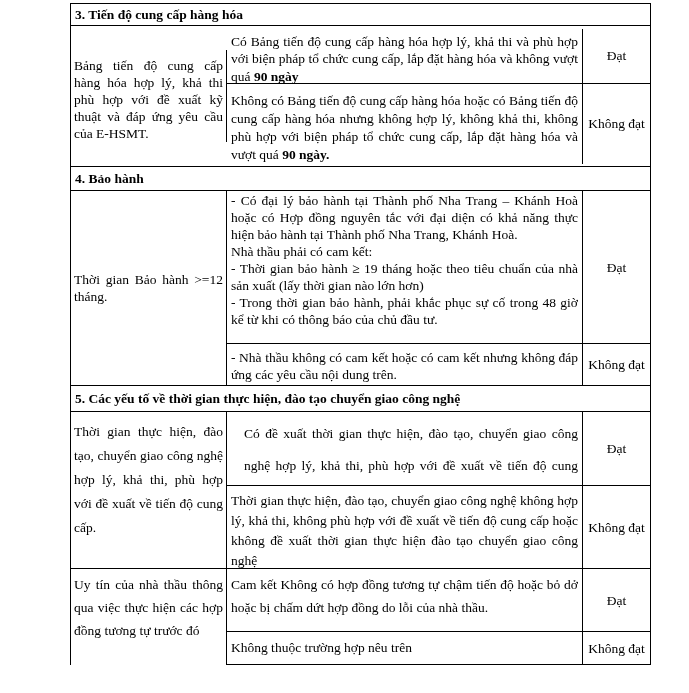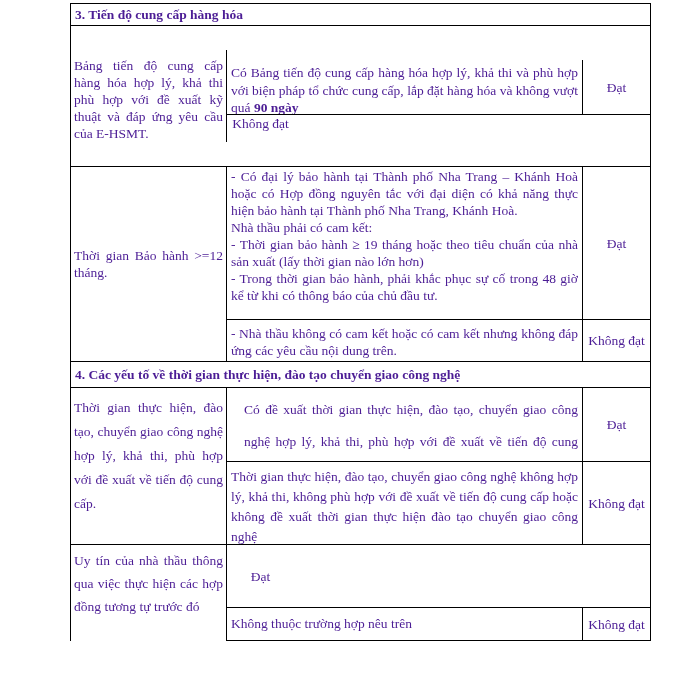--- a/index.html
+++ b/index.html
@@ -2,21 +2,21 @@
 <html><head>
 <meta charset="utf-8">
 <style>
   html,body{margin:0;padding:0;background:#fff;}
   .page{
     position:relative;
     width:689px;height:693px;
     background:#fff;
     font-family:"Liberation Serif","DejaVu Serif",serif;
     font-size:13.5px;
-    color:#4c1d95;
+    color:#000000;
     overflow:hidden;
   }
   .tbl{
     position:absolute;left:70px;top:3px;width:581px;
     border:1.5px solid #000;border-bottom:none;
     box-sizing:border-box;
     background:#fff;
   }
   .tbl *{box-sizing:border-box;}
   .sec-header{
@@ -97,27 +97,29 @@
     <div class="sec s3">
       <div class="sec-header">3. Tiến độ cung cấp hàng hóa</div>
       <div class="sec-body">
         <div class="col1">Bảng tiến độ cung cấp hàng hóa hợp lý, khả thi phù hợp với đề xuất kỹ thuật và đáp ứng yêu cầu của E-HSMT.</div>
         <div class="rows">
           <div class="row r1 mid">
             <div class="desc"><span>Có Bảng tiến độ cung cấp hàng hóa hợp lý, khả thi và phù hợp với biện pháp tổ chức cung cấp, lắp đặt hàng hóa và không vượt quá </span><b>90 ngày</b></div>
             <div class="result">Đạt</div>
           </div>
           <div class="row r2">
+            <div class="desc"><span>Không có Bảng tiến độ cung cấp hàng hóa hoặc có Bảng tiến độ cung cấp hàng hóa nhưng không hợp lý, không khả thi, không phù hợp với biện pháp tổ chức cung cấp, lắp đặt hàng hóa và vượt quá </span><b>90 ngày.</b></div>
             <div class="result">Không đạt</div>
           </div>
         </div>
       </div>
     </div>
 
     <div class="sec s4">
+      <div class="sec-header">4. Bảo hành</div>
       <div class="sec-body">
         <div class="col1">
           <div>Thời gian Bảo hành &gt;=12 tháng.</div>
         </div>
         <div class="rows">
           <div class="row r1 mid">
             <div class="desc">
               <div>- Có đại lý bảo hành tại Thành phố Nha Trang – Khánh Hoà hoặc có Hợp đồng nguyên tắc với đại diện có khả năng thực hiện bảo hành tại Thành phố Nha Trang, Khánh Hoà.</div>
               <div>Nhà thầu phải có cam kết:</div>
               <div>- Thời gian bảo hành ≥ 19 tháng hoặc theo tiêu chuẩn của nhà sản xuất (lấy thời gian nào lớn hơn)</div>
@@ -127,41 +129,42 @@
           </div>
           <div class="row r2">
             <div class="desc">- Nhà thầu không có cam kết hoặc có cam kết nhưng không đáp ứng các yêu cầu nội dung trên.</div>
             <div class="result">Không đạt</div>
           </div>
         </div>
       </div>
     </div>
 
     <div class="sec s5">
-      <div class="sec-header">4. Các yếu tố về thời gian thực hiện, đào tạo chuyển giao công nghệ</div>
+      <div class="sec-header">5. Các yếu tố về thời gian thực hiện, đào tạo chuyển giao công nghệ</div>
       <div class="sec-body">
         <div class="col1">Thời gian thực hiện, đào tạo, chuyển giao công nghệ hợp lý, khả thi, phù hợp với đề xuất về tiến độ cung cấp.</div>
         <div class="rows">
           <div class="row r1 mid">
             <div class="desc">Có đề xuất thời gian thực hiện, đào tạo, chuyển giao công nghệ hợp lý, khả thi, phù hợp với đề xuất về tiến độ cung cấp.</div>
             <div class="result">Đạt</div>
           </div>
           <div class="row r2">
             <div class="desc">Thời gian thực hiện, đào tạo, chuyển giao công nghệ không hợp lý, khả thi, không phù hợp với đề xuất về tiến độ cung cấp hoặc không đề xuất thời gian thực hiện đào tạo chuyển giao công nghệ</div>
             <div class="result">Không đạt</div>
           </div>
         </div>
       </div>
     </div>
 
     <div class="sec s6">
       <div class="sec-body">
         <div class="col1">Uy tín của nhà thầu thông qua việc thực hiện các hợp đồng tương tự trước đó</div>
         <div class="rows">
           <div class="row r1">
+            <div class="desc">Cam kết Không có hợp đồng tương tự chậm tiến độ hoặc bỏ dở hoặc bị chấm dứt hợp đồng do lỗi của nhà thầu.</div>
             <div class="result">Đạt</div>
           </div>
           <div class="row r2">
             <div class="desc">Không thuộc trường hợp nêu trên</div>
             <div class="result">Không đạt</div>
           </div>
         </div>
       </div>
     </div>
 

